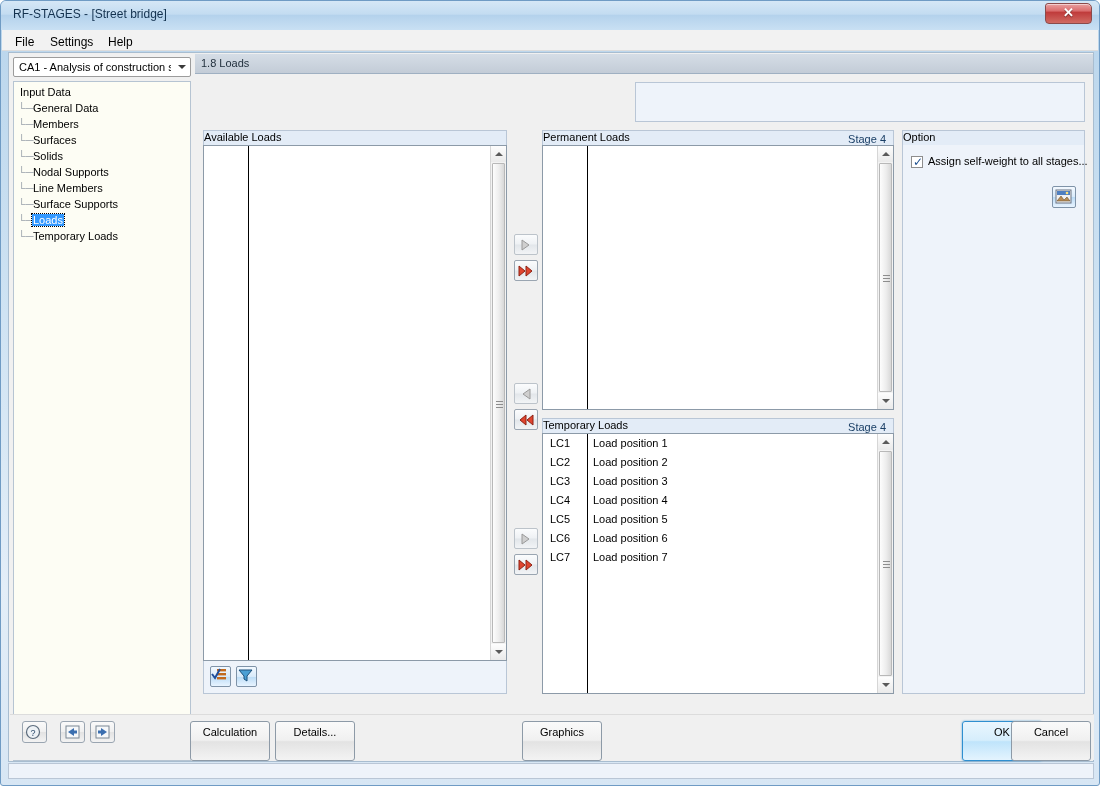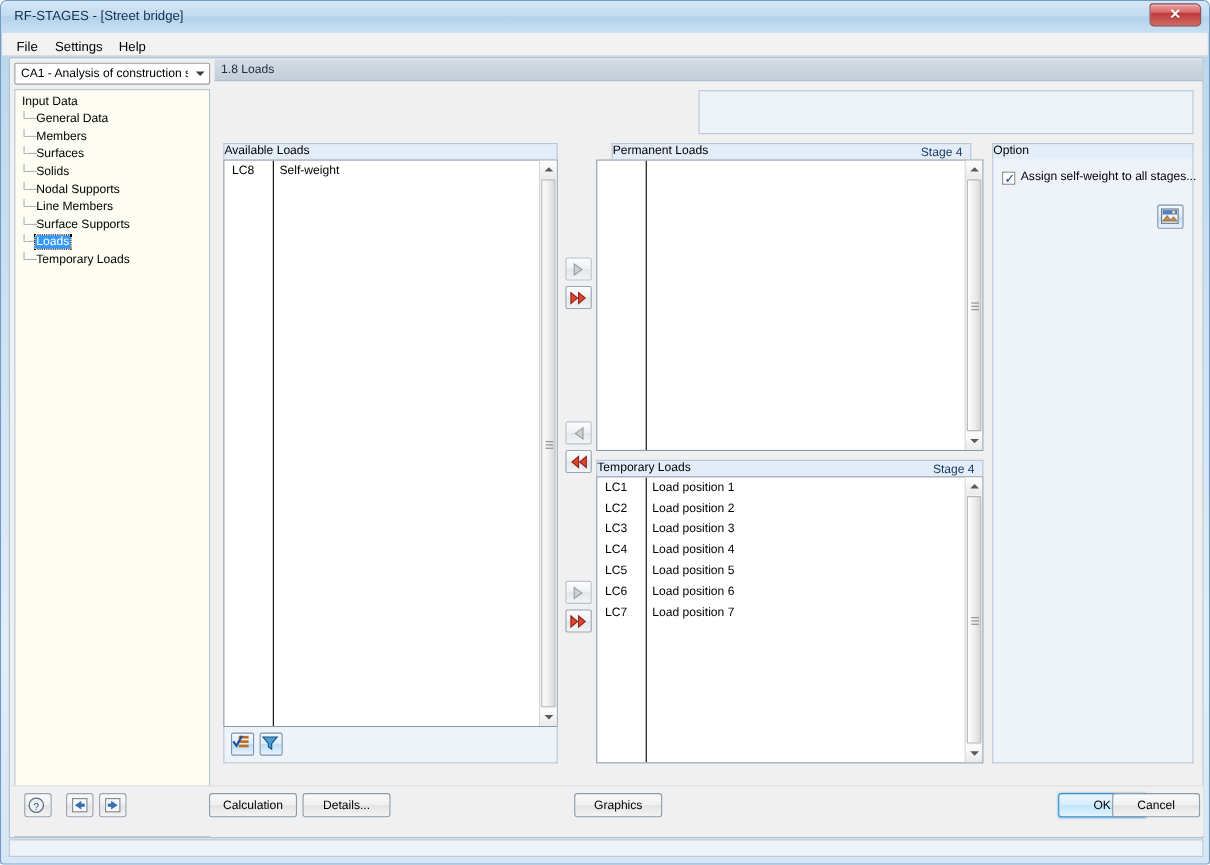--- a/index.html
+++ b/index.html
@@ -327,21 +327,21 @@
 
   
   #bottombar {
     position: absolute; left: 1px; bottom: 1px;
     width: 1084px; height: 46px;
     background: #f0f0f0;
     border-top: 1px solid #dcdcdc;
   }
   .dlgbtn {
     position: absolute;
-    height: 22px;
+    height: 40px;
     border: 1px solid #8d9aa7;
     border-radius: 3px;
     background: linear-gradient(to bottom,#fafafa 0%, #f0f0f0 48%, #e3e3e3 52%, #f3f3f3 100%);
     font-size: 11px;
     text-align: center;
     padding-top: 4px;
     cursor: pointer;
   }
   .dlgbtn.default {
     border: 1px solid #2f8fd0;
@@ -439,24 +439,20 @@
     <div id="content">
 
 
       <div class="groupbox" style="left:440px; top:8px; width:450px; height:40px;"></div>
 
       <div class="panel-head" style="left:8px; top:56px; width:304px;">
         <div class="gtitle" style="top:0px;">Available Loads</div>
       </div>
       <div class="listbox" style="left:8px; top:71px; width:304px; height:516px;">
         <div class="coldiv" style="left:44px;"></div>
-        <div class="lrow" style="top:0px;">
-          <span class="c1">LC8</span>
-          <span class="c2" style="left:50px;">Self-weight</span>
-        </div>
         <div class="vscroll">
           <div class="sb-up">
               <div class="g"></div>
             </div>
           <div class="thumb" style="top:17px; height:480px;">
             <div class="grip" style="top:237px;"></div>
             <div class="grip" style="top:240px;"></div>
             <div class="grip" style="top:243px;"></div>
           </div>
           <div class="sb-dn">
@@ -509,21 +505,21 @@
           <path d="M4 2 L11 7 L4 12 Z" fill="#cfcfcf" stroke="#9a9a9a" stroke-width="1"></path>
         </svg>
       </div>
       <div class="xbtn" style="left:319px; top:480px;">
         <svg width="16" height="14" viewBox="0 0 16 14">
           <path d="M1 2 L7 7 L1 12 Z" fill="#e0452f" stroke="#8e2315" stroke-width="1"></path>
           <path d="M8 2 L14 7 L8 12 Z" fill="#e0452f" stroke="#8e2315" stroke-width="1"></path>
         </svg>
       </div>
 
-      <div class="panel-head" style="left:361px; top:56px; width:327px;">
+      <div class="panel-head" style="left:347px; top:56px; width:352px;">
         <div class="gtitle" style="top:0px;">Permanent Loads</div>
         <div class="gtitle-right">Stage 4</div>
       </div>
       <div class="listbox" style="left:347px; top:71px; width:352px; height:265px;">
         <div class="coldiv" style="left:44px;"></div>
         <div class="vscroll">
           <div class="sb-up">
               <div class="g"></div>
             </div>
           <div class="thumb" style="top:17px; height:229px;">

